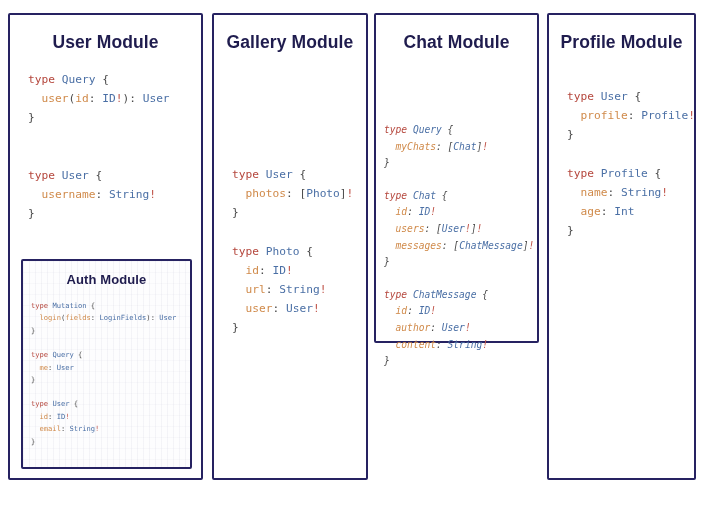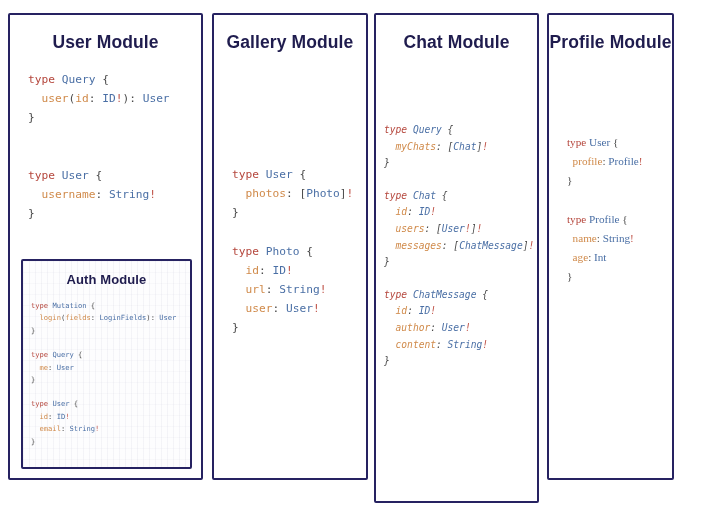--- a/index.html
+++ b/index.html
@@ -87,29 +87,29 @@
   
   .kw    { color: #b5473d; }  
   .tn    { color: #4a6fa5; }  
   .fld   { color: #d08a4a; }  
   .punc  { color: #4a4a4a; }  
   .bang  { color: #c0554a; }  
 
   
   #card-user      { left: 8px;   top: 13px;  width: 195px; height: 467px; }
   #card-gallery   { left: 212px; top: 13px;  width: 156px; height: 467px; }
-  #card-chat      { left: 374px; top: 13px;  width: 165px; height: 490px; }
-  #card-profile   { left: 547px; top: 13px;  width: 127px; height: 467px; }
+  #card-chat      { left: 374px; top: 13px;  width: 165px; height: 330px; }
+  #card-profile   { left: 547px; top: 13px;  width: 149px; height: 467px; }
 
   #card-auth      { left: 11px;  top: 244px; width: 171px; height: 210px; }
 
   .body-user    { margin: 17px 0 0 18px; }
   .body-gallery { margin: 112px 0 0 18px; }
   .body-chat    { margin: 69px 0 0 8px; font-style: italic; }
-  .body-profile { margin: 80px 0 0 18px; font-family: Liberation Serif, serif; }
+  .body-profile { margin: 34px 0 0 18px; }
   .body-auth    { margin: 13px 0 0 8px; }
 
   .gap { display: block; height: 19px; }
   .gap-sm { display: block; height: 12px; }
   .gap-md { display: block; height: 16px; }
 </style>
 </head>
 <body>
 
 <div class="board">

